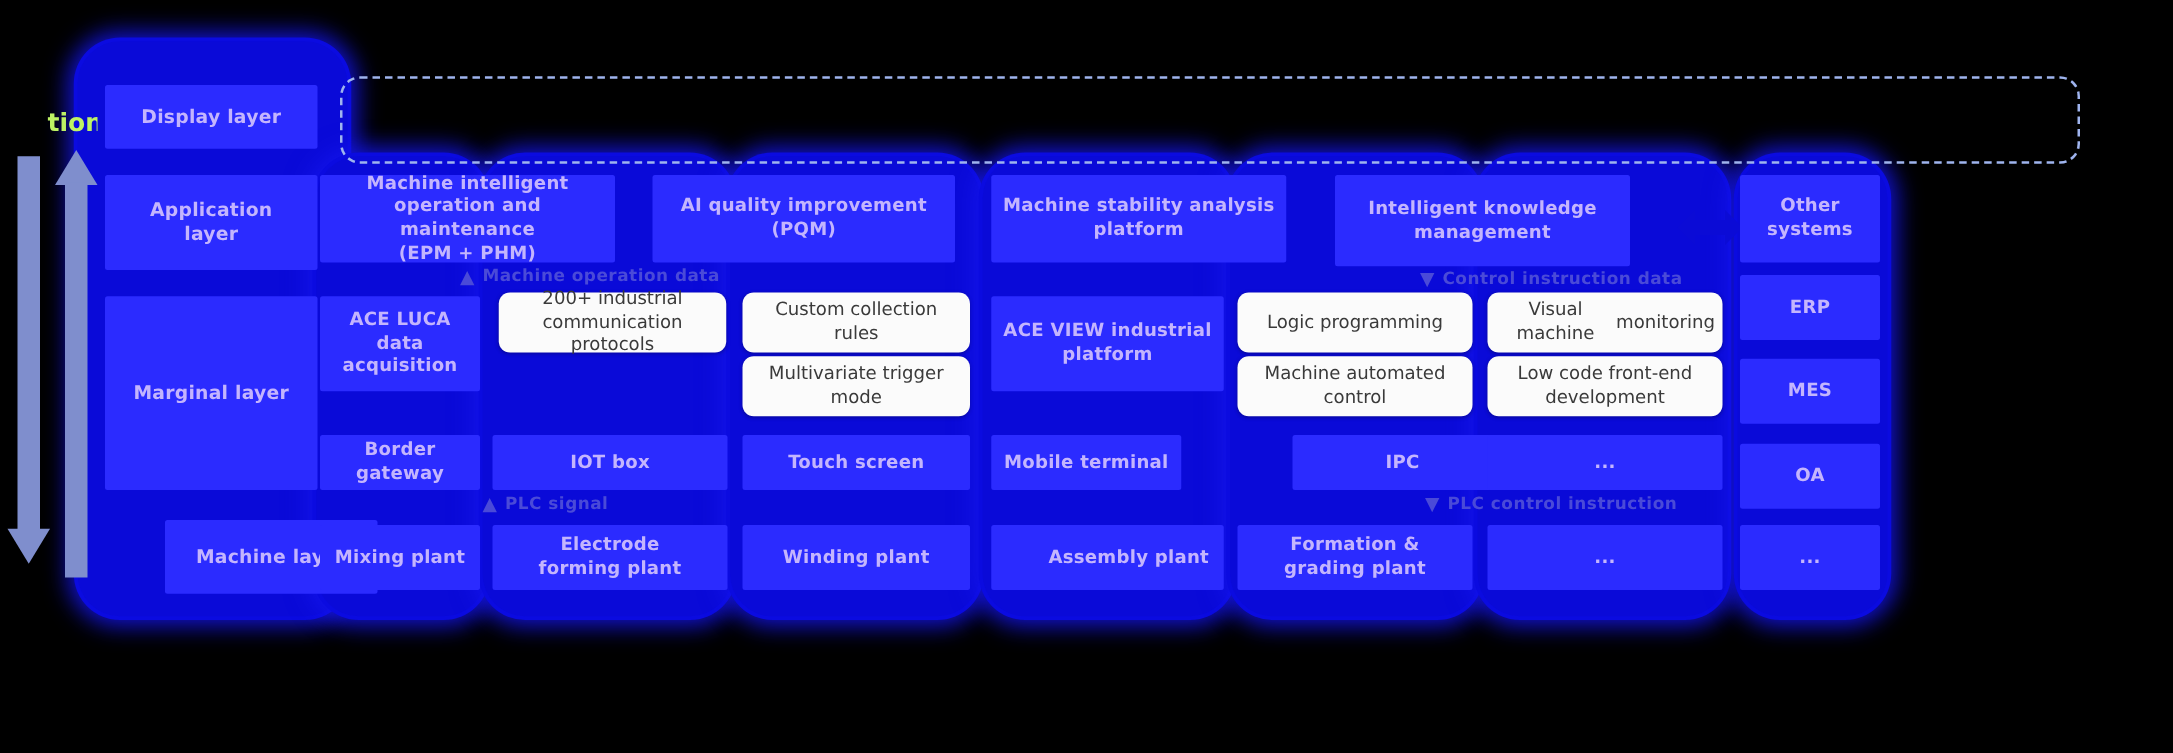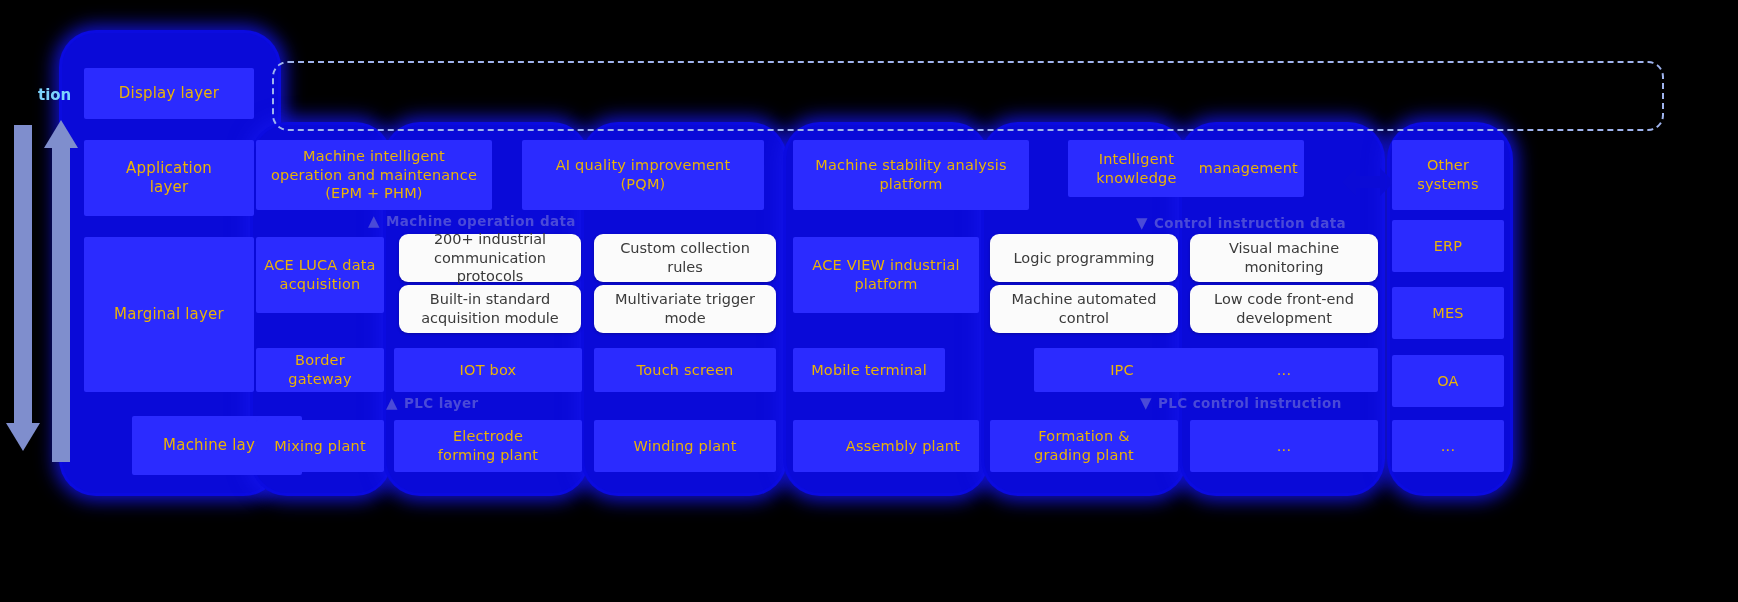--- a/index.html
+++ b/index.html
@@ -20,23 +20,23 @@
   
   .dashed{
     position:absolute;border:2px dashed #9fb4ee;border-radius:16px;
     background:transparent;
   }
 
   
   .cell{
     position:absolute;
     background:#2b2bff;
-    color:#eab308;
+    color:#c4b5fd;
     display:flex;align-items:center;justify-content:center;text-align:center;
-    font-weight:normal;font-size:14.5px;line-height:1.28;
+    font-weight:bold;font-size:14.5px;line-height:1.28;
     letter-spacing:.2px;
     border-radius:2px;
     padding:2px 6px;
     box-sizing:border-box;
   }
   .cell.tall{font-size:15px;}
   .cell.white{
     background:#fbfbfb;color:#3a3a3a;font-weight:normal;font-size:14.5px;
     border-radius:9px;letter-spacing:0;
     box-shadow:0 1px 3px rgba(0,0,0,.25);
@@ -50,21 +50,21 @@
   }
   .flow .arr{font-size:15px;line-height:1;}
 
   
   .varrow{position:absolute;}
   .varrow .shaft{position:absolute;background:#7f8ecd;}
   .varrow .head{position:absolute;width:0;height:0;}
 
   
   .clip-label{
-    position:absolute;color:#7dd3fc;font-weight:bold;font-size:15px;
+    position:absolute;color:#bef264;font-weight:bold;font-size:20px;
     white-space:nowrap;overflow:hidden;
   }
 
   
   .dblarrow{position:absolute;}
 </style>
 </head>
 <body>
 
 <div id="stage">
@@ -115,21 +115,21 @@
   <div class="cell" style="left:522px;top:140px;width:242px;height:70px;flex-direction:column;text-align:right;">
     <span>AI quality improvement</span>
     <span>(PQM)</span>
   </div>
 
   <div class="cell" style="left:793px;top:140px;width:236px;height:70px;flex-direction:column;text-align:right;">
     <span>Machine stability analysis</span>
     <span>platform</span>
   </div>
 
-  <div class="cell" style="left:1068px;top:140px;width:236px;height:57px;flex-direction:row;">
+  <div class="cell" style="left:1068px;top:140px;width:236px;height:73px;flex-direction:column;">
     <span>Intelligent knowledge</span>
     <span>management</span>
   </div>
 
   <div class="flow" style="left:368px;top:213px;">
     <span class="arr">▲</span>
     <span>Machine operation data</span>
   </div>
 
   <div class="flow" style="left:1136px;top:215px;">
@@ -145,38 +145,34 @@
   <div class="cell white" style="left:399px;top:234px;width:182px;height:48px;flex-direction:column;">
     <span>200+ industrial</span>
     <span>communication protocols</span>
   </div>
 
   <div class="cell white" style="left:594px;top:234px;width:182px;height:48px;flex-direction:column;">
     <span>Custom collection</span>
     <span>rules</span>
   </div>
 
-  <div class="cell white" style="left:399px;top:285px;width:182px;height:48px;flex-direction:column;">
-    <span>Built-in standard</span>
-    <span>acquisition module</span>
-  </div>
 
   <div class="cell white" style="left:594px;top:285px;width:182px;height:48px;flex-direction:column;">
     <span>Multivariate trigger</span>
     <span>mode</span>
   </div>
 
   <div class="cell" style="left:793px;top:237px;width:186px;height:76px;flex-direction:column;">
     <span>ACE VIEW industrial</span>
     <span>platform</span>
   </div>
 
   <div class="cell white" style="left:990px;top:234px;width:188px;height:48px;">Logic programming</div>
 
-  <div class="cell white" style="left:1190px;top:234px;width:188px;height:48px;flex-direction:column;">
+  <div class="cell white" style="left:1190px;top:234px;width:188px;height:48px;flex-direction:row;">
     <span>Visual machine</span>
     <span>monitoring</span>
   </div>
 
   <div class="cell white" style="left:990px;top:285px;width:188px;height:48px;flex-direction:column;">
     <span>Machine automated</span>
     <span>control</span>
   </div>
 
   <div class="cell white" style="left:1190px;top:285px;width:188px;height:48px;flex-direction:column;">
@@ -186,21 +182,21 @@
 
   <div class="cell" style="left:256px;top:348px;width:128px;height:44px;">Border gateway</div>
   <div class="cell" style="left:394px;top:348px;width:188px;height:44px;">IOT box</div>
   <div class="cell" style="left:594px;top:348px;width:182px;height:44px;">Touch screen</div>
   <div class="cell" style="left:793px;top:348px;width:152px;height:44px;">Mobile terminal</div>
   <div class="cell" style="left:1034px;top:348px;width:176px;height:44px;">IPC</div>
   <div class="cell" style="left:1190px;top:348px;width:188px;height:44px;">...</div>
 
   <div class="flow" style="left:386px;top:395px;">
     <span class="arr">▲</span>
-    <span>PLC layer</span>
+    <span>PLC signal</span>
   </div>
 
   <div class="flow" style="left:1140px;top:395px;">
     <span class="arr">▼</span>
     <span>PLC control instruction</span>
   </div>
 
   <div class="cell" style="left:256px;top:420px;width:128px;height:52px;">Mixing plant</div>
 
   <div class="cell" style="left:394px;top:420px;width:188px;height:52px;flex-direction:column;">

